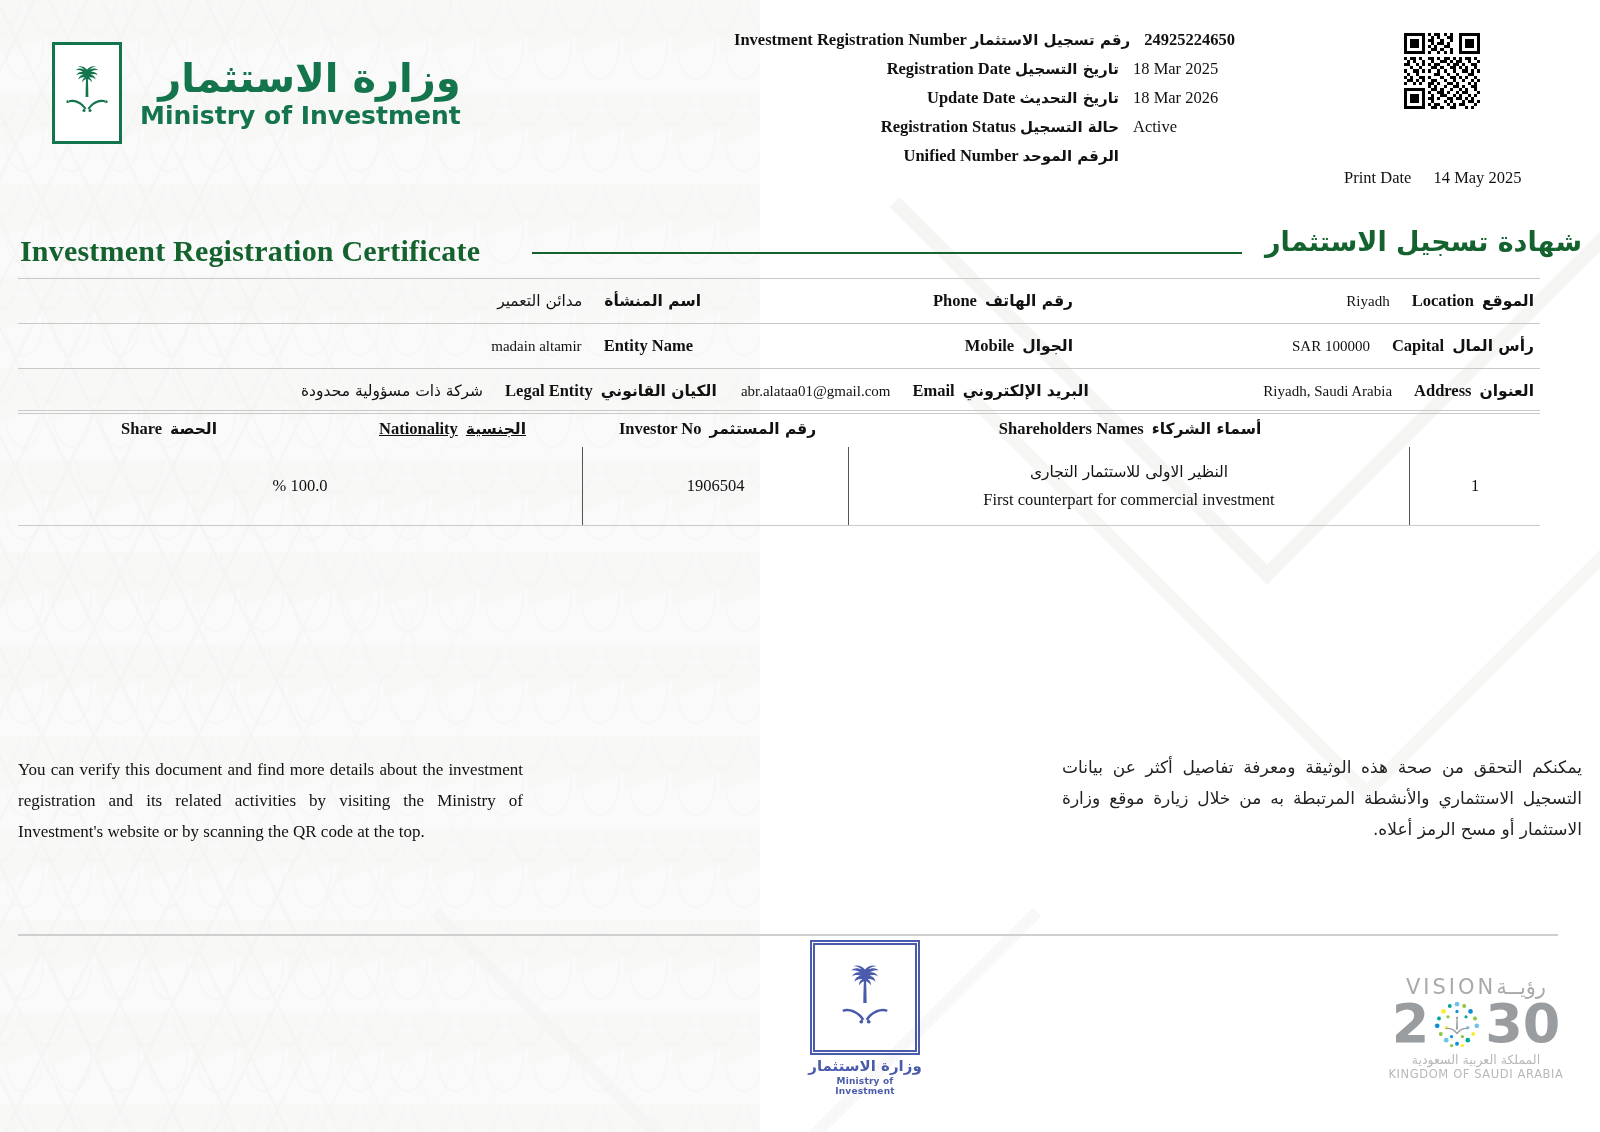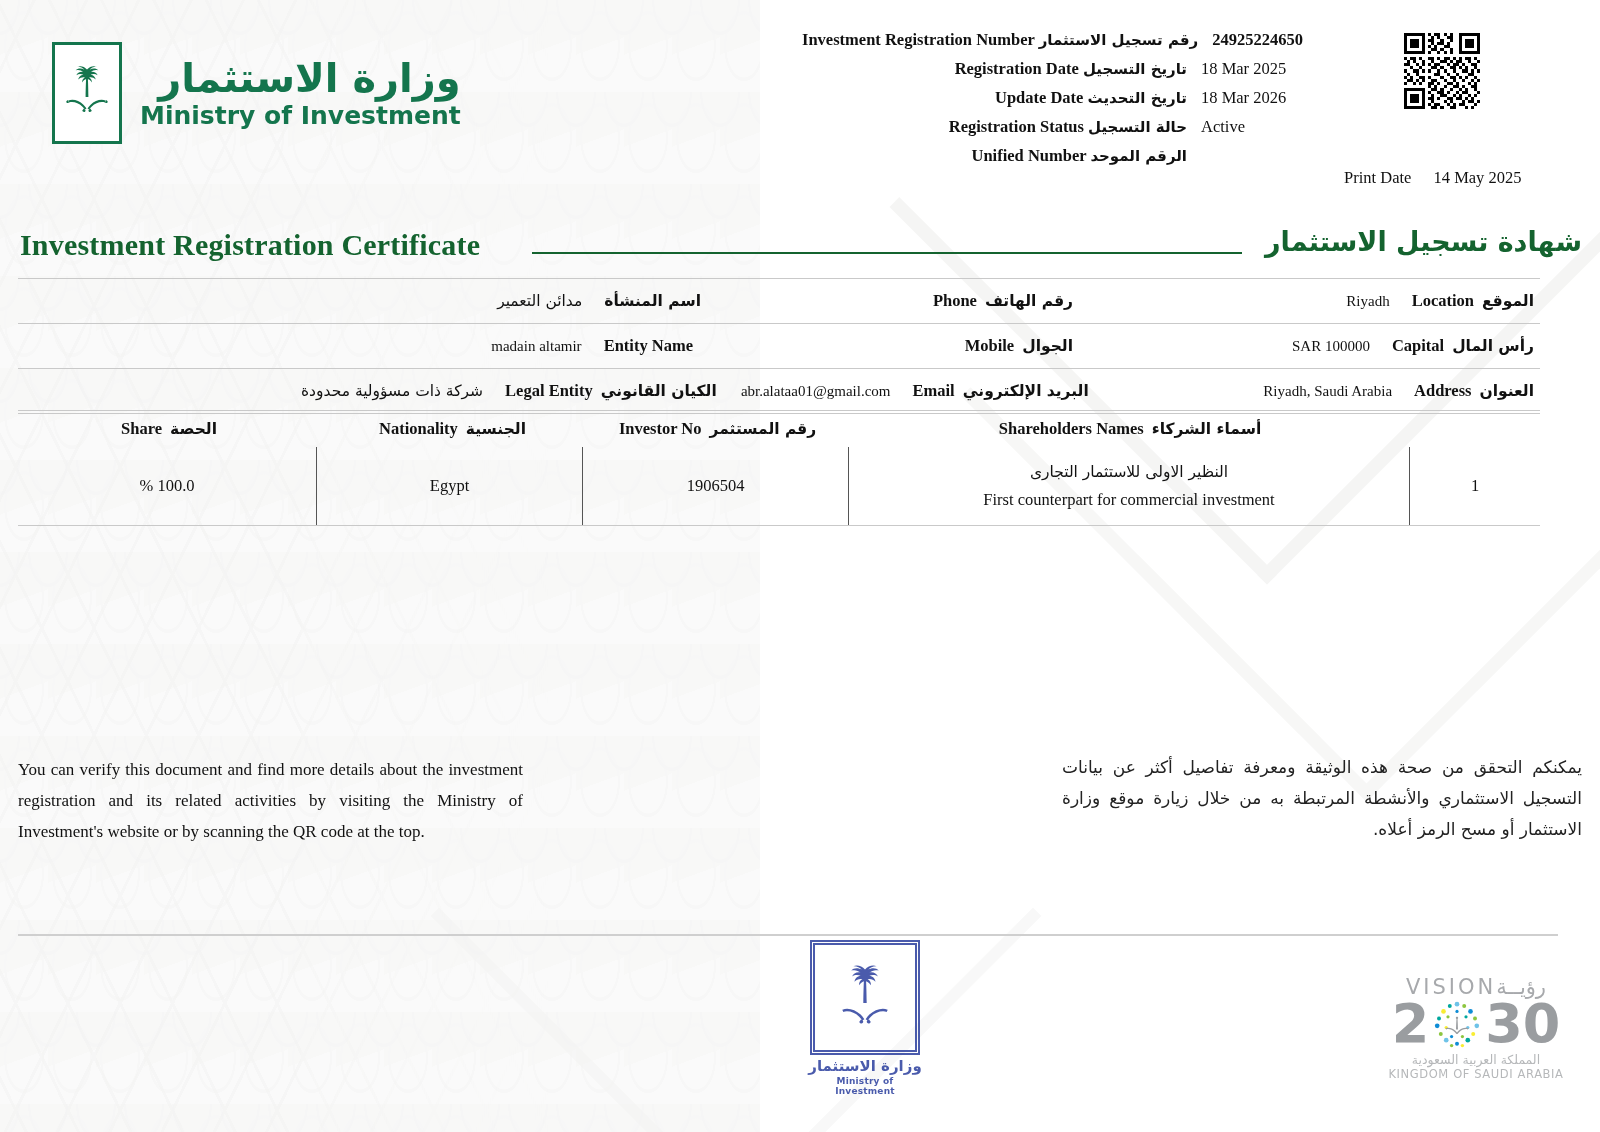--- a/index.html
+++ b/index.html
@@ -41,33 +41,33 @@
   .chev-b{left:1080px;top:110px;width:560px;height:560px;border-width:0 13px 13px 0;transform:rotate(45deg);opacity:.7;}
   .chev-c{left:520px;top:700px;width:420px;height:420px;border-width:0 12px 12px 0;transform:rotate(45deg);opacity:.55;}
 
   
   .logo-block{position:absolute;left:52px;top:42px;display:flex;align-items:center;gap:18px;}
   .logo-frame{width:64px;height:96px;border:3px solid #14754d;display:flex;align-items:center;justify-content:center;background:#fff;}
   .logo-words{display:flex;flex-direction:column;line-height:1;}
   .logo-ar{font-family:"DejaVu Sans","Liberation Sans",sans-serif;font-size:40px;font-weight:700;color:#14754d;direction:rtl;letter-spacing:-1px;}
   .logo-en{font-family:"DejaVu Sans","Liberation Sans",sans-serif;font-size:25px;font-weight:700;color:#14754d;margin-top:5px;}
 
-  .meta{position:absolute;left:802px;top:30px;width:520px;}
+  .meta{position:absolute;left:734px;top:30px;width:520px;}
   .meta-row{display:flex;align-items:baseline;height:29px;}
   .meta-label{flex:0 0 385px;text-align:right;padding-right:14px;font-size:16.5px;font-weight:bold;white-space:nowrap;}
   .meta-label .ar{font-family:"DejaVu Sans","Liberation Sans",sans-serif;font-size:15px;}
   .meta-value{font-size:16.5px;white-space:nowrap;}
   .meta-value.bold{font-weight:bold;}
 
   .qr{position:absolute;left:1404px;top:33px;width:76px;height:76px;}
   .print-date{position:absolute;left:1344px;top:168px;font-size:16.5px;white-space:nowrap;}
   .print-date .pd-val{margin-left:18px;}
 
   
-  .title-en{position:absolute;left:20px;top:228px;font-size:30px;font-weight:bold;color:#14632f;letter-spacing:.2px;}
+  .title-en{position:absolute;left:20px;top:234px;font-size:30px;font-weight:bold;color:#14632f;letter-spacing:.2px;}
   .title-ar{position:absolute;right:18px;top:226px;font-family:"DejaVu Sans","Liberation Sans",sans-serif;
             font-size:27px;font-weight:700;color:#14632f;direction:rtl;}
   .title-rule{position:absolute;left:532px;top:252px;width:710px;height:2px;background:#14632f;}
 
   
   .info{position:absolute;left:18px;top:278px;width:1522px;}
   .info-row{display:flex;align-items:center;height:44px;border-bottom:1px solid #c9c9c9;direction:rtl;}
   .info-row:first-child{border-top:1px solid #c9c9c9;}
   .cell{display:flex;align-items:baseline;justify-content:flex-start;direction:rtl;padding:0 6px;}
   .c-lab{font-size:16.5px;font-weight:bold;white-space:nowrap;}
@@ -85,21 +85,21 @@
   .sh-head{display:flex;direction:rtl;height:36px;align-items:center;border-top:1px solid #c9c9c9;}
   .sh-body{display:flex;direction:rtl;height:78px;border-bottom:1px solid #c9c9c9;}
   .sh-h{font-size:16.5px;font-weight:bold;text-align:center;white-space:nowrap;}
   .sh-h .ar{font-family:"DejaVu Sans","Liberation Sans",sans-serif;font-size:15.5px;}
   .sh-h .en{margin-right:8px;}
   .sc{display:flex;flex-direction:column;align-items:center;justify-content:center;font-size:16.5px;}
   .sc.vline{border-right:1px solid #555;}
   .w-idx{flex:0 0 130px;}
   .w-name{flex:0 0 560px;}
   .w-inv{flex:0 0 265px;}
-  .w-nat{flex:0 0 265px;}
+  .w-nat{flex:0 0 265px;text-decoration:underline;}
   .w-share{flex:1 1 auto;}
   .nm-ar{font-family:"DejaVu Sans","Liberation Sans",sans-serif;font-size:15.5px;margin-bottom:9px;direction:rtl;}
   .nm-en{font-size:16.5px;}
   .sh-bottom{position:absolute;left:0;top:524px;width:1540px;height:2px;background:#cfcfcf;}
 
   
   .foot-ar{position:absolute;right:18px;top:752px;width:520px;direction:rtl;text-align:justify;
            font-family:"DejaVu Sans","Liberation Sans",sans-serif;font-size:17px;line-height:31px;color:#222;}
   .foot-en{position:absolute;left:18px;top:754px;width:505px;text-align:justify;font-size:17px;line-height:31px;}
 
@@ -455,21 +455,20 @@
       </div>
     </div>
 
     <div class="sh-body">
       <div class="sc w-idx">1</div>
       <div class="sc w-name vline">
         <span class="nm-ar">النظير الاولى للاستثمار التجارى</span>
         <span class="nm-en">First counterpart for commercial investment</span>
       </div>
       <div class="sc w-inv vline">1906504</div>
-      <div class="sc w-nat vline">Egypt</div>
       <div class="sc w-share vline">100.0 %</div>
     </div>
     <div class="sh-bottom"></div>
   </div>
 
   <div class="foot-ar">يمكنكم التحقق من صحة هذه الوثيقة ومعرفة تفاصيل أكثر عن بيانات التسجيل الاستثماري والأنشطة المرتبطة به من خلال زيارة موقع وزارة الاستثمار أو مسح الرمز أعلاه.</div>
   <div class="foot-en">You can verify this document and find more details about the investment registration and its related activities by visiting the Ministry of Investment's website or by scanning the QR code at the top.</div>
 
   <div class="stamp">
     <div class="stamp-box">

